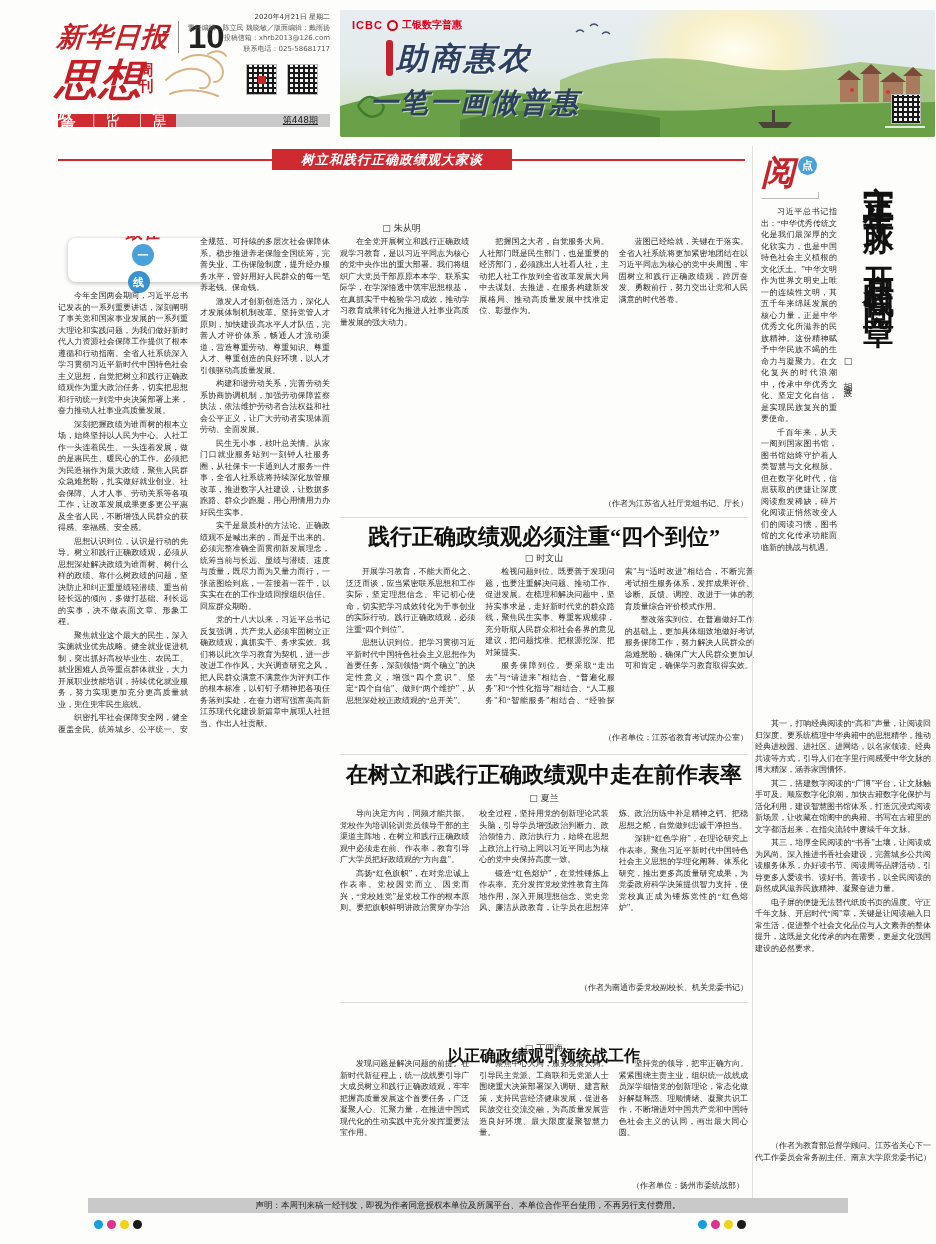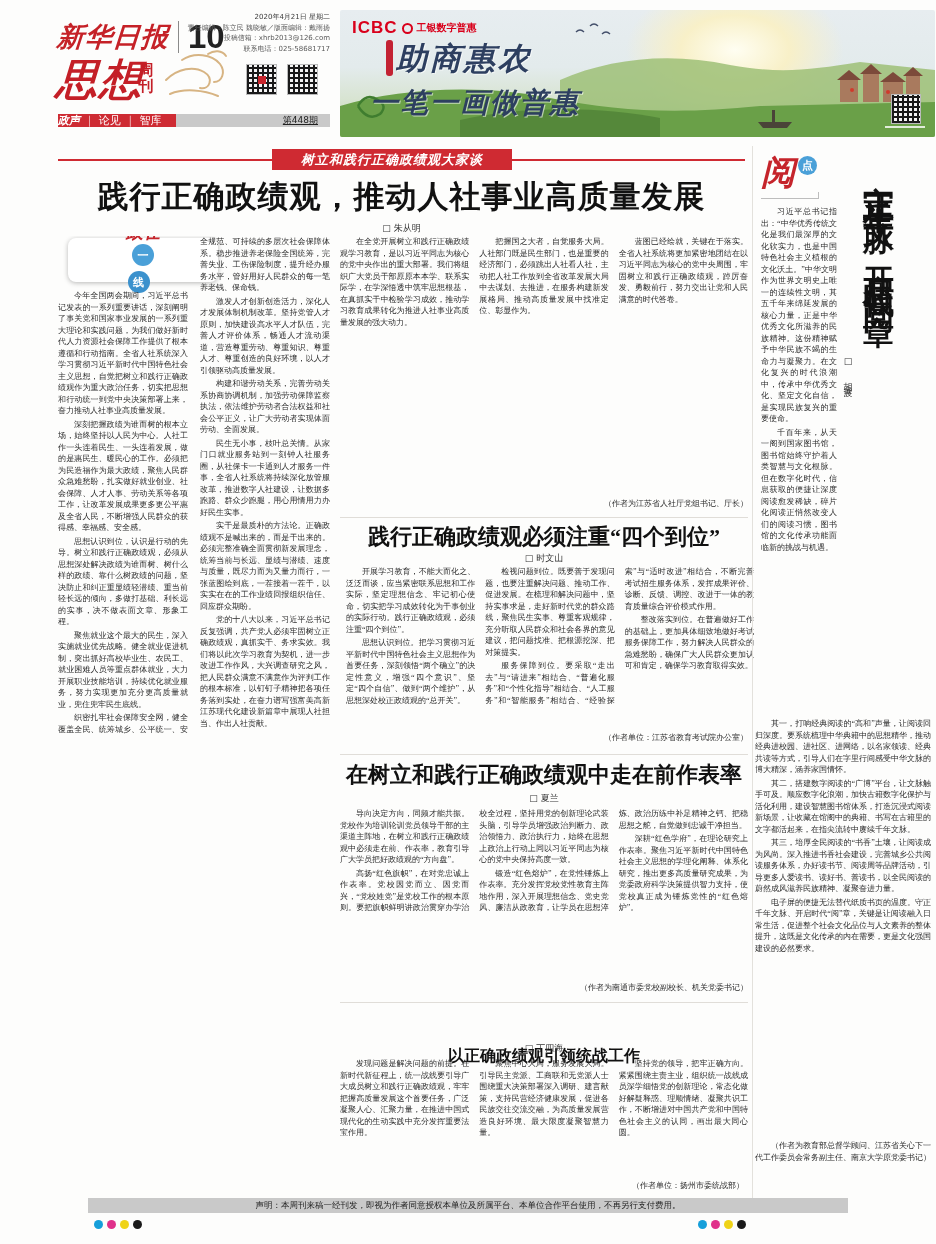--- a/index.html
+++ b/index.html
@@ -22,36 +22,36 @@
   .weekly-title { left:56px; top:52px; color:#c41f27; font-size:42px; font-weight:bold; font-style:italic; letter-spacing:2px; transform:skewX(-3deg); }
   .weekly-sub { left:138px; top:62px; width:16px; color:#c41f27; font-size:15px; font-weight:bold; line-height:16px; word-break:break-all; text-align:center; }
   .flourish { left:160px; top:46px; }
   .qr { background:#fff; border:1px solid #bbb; position:absolute;
     background-image:
       repeating-linear-gradient(0deg,#1a1a1a 0 2px,transparent 2px 5px),
       repeating-linear-gradient(90deg,#1a1a1a 0 2px,#f5f5f5 2px 5px); }
   .qr.red-center::after { content:""; position:absolute; left:11px; top:11px; width:8px; height:8px; background:#c8242b; }
   .tab-red { left:58px; top:114px; width:118px; height:13px; background:#ce2b33; color:#fff;
     display:flex; align-items:center; justify-content:flex-start; gap:4px;
-    font-size:11px; line-height:13px; }
+    font-size:15px; line-height:13px; }
   .tab-red .sec0 { font-weight:bold; font-style:italic; }
   .tab-red .sep { opacity:.8; }
   .tab-grey { left:176px; top:114px; width:154px; height:13px; background:#c9c9c9;
     font-size:9px; line-height:13px; text-align:right; padding-right:12px; color:#222;
     font-family:"DejaVu Sans",sans-serif;text-decoration:underline; }
 
   
   .ad { left:340px; top:10px; width:595px; height:127px; border-radius:2px; overflow:hidden;
     background:linear-gradient(180deg,#e7edf0 0%,#e3ebec 45%,#d8e4d2 70%,#bcd3a8 100%); }
   .ad .sun { position:absolute; right:90px; top:-30px; width:220px; height:140px;
     background:radial-gradient(ellipse at center,#fffef2 0%,#f8f0c8 35%,rgba(248,240,200,0) 70%); }
   .ad svg.scene { position:absolute; left:0; top:0; }
   .ad .brand { position:absolute; left:12px; top:8px; display:flex; align-items:center; gap:4px;
     color:#d9001b; font-family:"Liberation Sans",sans-serif; font-weight:bold; }
-  .ad .brand .icbc { font-size:17px; letter-spacing:1px; }
+  .ad .brand .icbc { font-size:11px; letter-spacing:1px; }
   .ad .brand .ring { width:11px; height:11px; border:2px solid #d9001b; border-radius:50%; }
   .ad .brand .cn { font-size:10px; }
   .ad .slog1 { position:absolute; left:56px; top:28px; font-size:31px; font-weight:bold;
     color:#2d3f60; font-style:italic; letter-spacing:3px; text-shadow:1px 1px 0 rgba(255,255,255,.6); }
   .ad .brush { position:absolute; left:46px; top:30px; width:7px; height:36px; background:#c32233; border-radius:3px; }
   .ad .slog2 { position:absolute; left:30px; top:74px; font-size:28px; font-weight:bold;
     color:#2d3f60; font-style:italic; letter-spacing:2px; text-shadow:1px 1px 0 rgba(255,255,255,.6); }
   .ad .adqr { right:14px; top:84px; left:auto; width:30px; height:30px; }
   .ad .qr-cap { position:absolute; right:10px; top:116px; width:40px; height:2px; background:rgba(255,255,255,.8); }
 
@@ -195,21 +195,20 @@
     </div>
     <div class="brush"></div>
     <div class="slog1">助商惠农</div>
     <div class="slog2">一笔一画做普惠</div>
     <div class="qr adqr"></div>
     <div class="qr-cap"></div>
   </div>
 
   <div class="abs rule-red"></div>
   <div class="abs banner">树立和践行正确政绩观大家谈</div>
-  <h1 class="abs headline1">践行正确政绩观，推动人社事业高质量发展</h1>
   <div class="abs byline byline1">□ 朱从明</div>
 
   <div class="abs content">
 
     <div class="abs left-block bodytext cols2">
       <div class="col-logo">
         <span class="zz">政在</span>
         <span class="circ">一</span>
         <span class="circ c2">线</span>
       </div>

